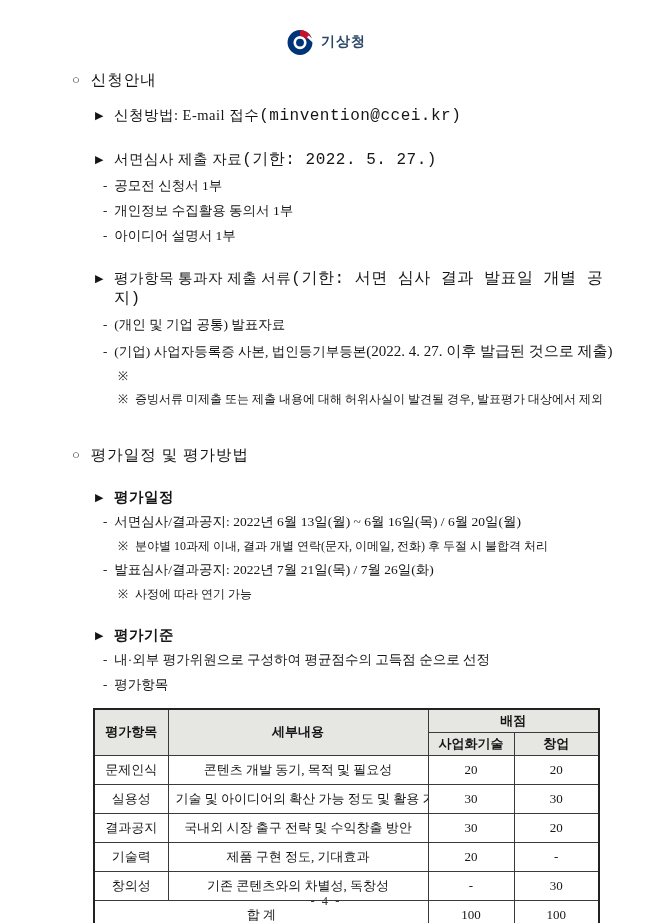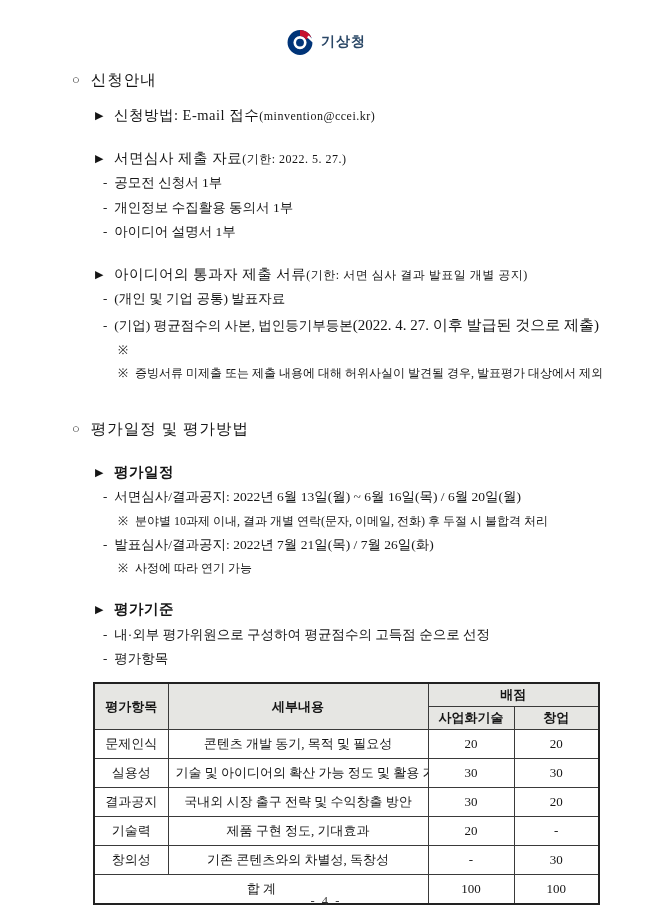--- a/index.html
+++ b/index.html
@@ -28,21 +28,21 @@
   .mk { flex:0 0 auto; }
   .mk-circle { font-size:13px; margin-right:10px; position:relative; top:-1px; }
   .mk-tri    { font-size:11px; margin-right:10px; position:relative; top:-1px; }
   .mk-dash   { font-size:13px; margin-right:7px; }
   .mk-note   { font-size:12px; margin-right:7px; }
   .lv0 { margin-left:0;   font-size:15.5px; letter-spacing:1px; }
   .lv1 { margin-left:23px; font-size:14.5px; letter-spacing:0.5px; }
   .lv2 { margin-left:31px; font-size:13.5px; }
   .lv3 { margin-left:46px; font-size:12px; }
   .bold { font-weight:bold; }
-  .sub { font-size:12px; font-family:Liberation Serif, serif; }
+  .sub { font-size:16px; font-family:Liberation Mono, monospace; }
   .sub2 { font-size:15px; }
   
   .gap-s  { margin-top:8px; }
   .gap-m  { margin-top:17px; }
   .gap-l  { margin-top:24px; }
   .gap-xl { margin-top:38px; }
   
   .eval-table {
     border-collapse:collapse;
     margin:14px 0 0 21px;
@@ -110,30 +110,30 @@
       <span class="mk mk-dash">-</span>
       <span>개인정보 수집활용 동의서 1부</span>
     </div>
     <div class="line lv2 gap-s">
       <span class="mk mk-dash">-</span>
       <span>아이디어 설명서 1부</span>
     </div>
 
     <div class="line lv1 gap-l">
       <span class="mk mk-tri">▶</span>
-      <span><span>아이디어의 통과자 제출 서류</span><span class="sub">(기한: 서면 심사 결과 발표일 개별 공지)</span></span>
+      <span><span>평가항목 통과자 제출 서류</span><span class="sub">(기한: 서면 심사 결과 발표일 개별 공지)</span></span>
     </div>
 
     <div class="line lv2 gap-s">
       <span class="mk mk-dash">-</span>
       <span>(개인 및 기업 공통) 발표자료</span>
     </div>
     <div class="line lv2 gap-s">
       <span class="mk mk-dash">-</span>
-      <span><span>(기업) 평균점수의 사본, 법인등기부등본</span><span class="sub2">(2022. 4. 27. 이후 발급된 것으로 제출)</span></span>
+      <span><span>(기업) 사업자등록증 사본, 법인등기부등본</span><span class="sub2">(2022. 4. 27. 이후 발급된 것으로 제출)</span></span>
     </div>
 
     <div class="line lv3 gap-s">
       <span class="mk mk-note">※</span>
     </div>
     <div class="line lv3 gap-s">
       <span class="mk mk-note">※</span>
       <span>증빙서류 미제출 또는 제출 내용에 대해 허위사실이 발견될 경우, 발표평가 대상에서 제외</span>
     </div>
 

